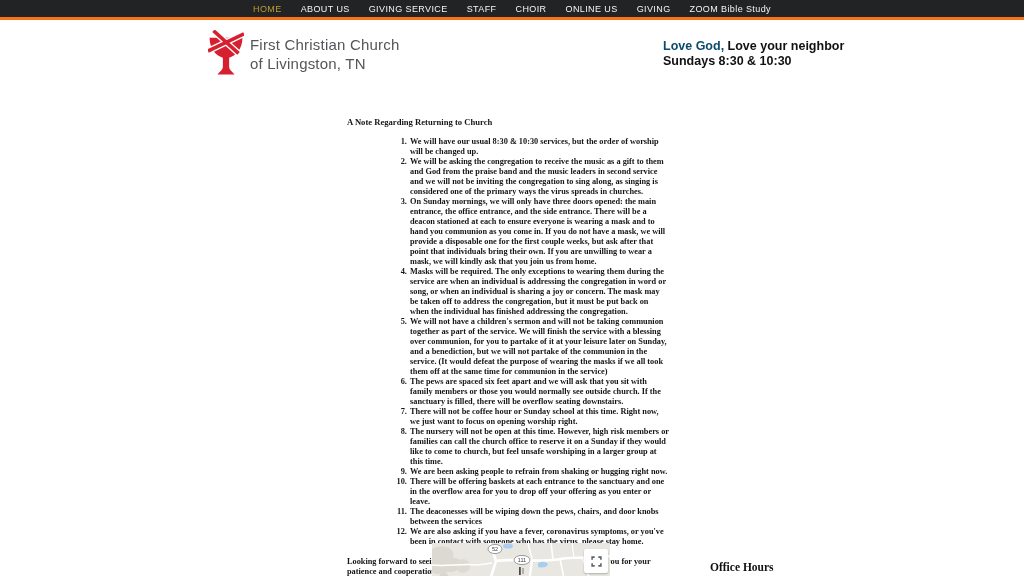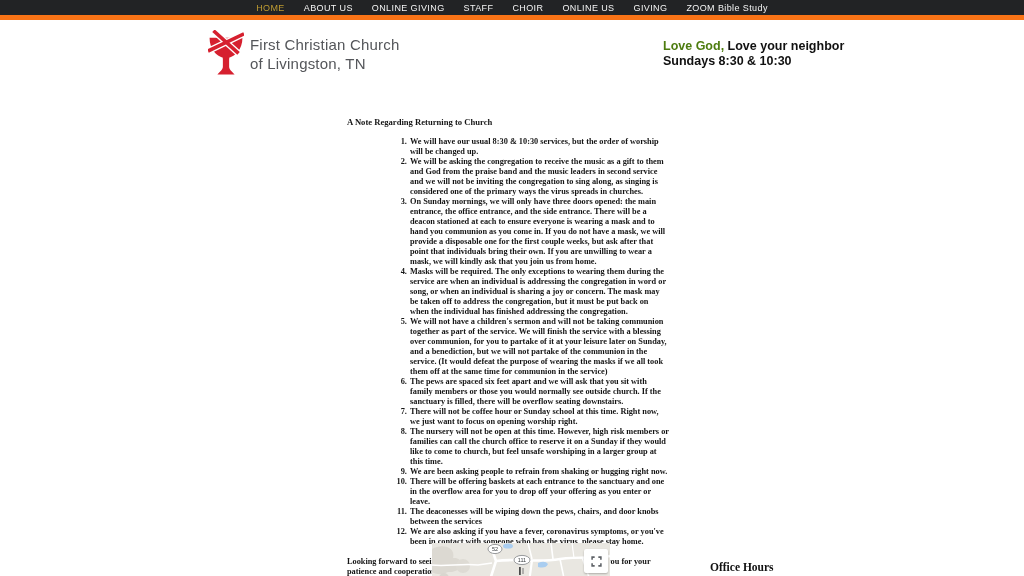--- a/index.html
+++ b/index.html
@@ -5,36 +5,36 @@
   * { margin:0; padding:0; box-sizing:border-box; }
   html,body { background:#fff; }
   .page {
     position:relative; width:1024px; height:576px;
     background:#ffffff; overflow:hidden;
     font-family:"Liberation Sans", sans-serif;
   }
   
   .navbar {
     position:absolute; left:0; top:0; width:1024px; height:20px;
-    background:#222325; border-bottom:5px solid #f97316;
+    background:#222325; border-bottom:3px solid #f97316;
     display:flex; align-items:center; justify-content:center; gap:19px;
   }
   .nav-item {
     color:#f5f5f5; font-size:9px; letter-spacing:.4px; cursor:pointer;
     font-family:"Liberation Sans", sans-serif; white-space:nowrap;
   }
   .nav-item.active { color:#be9b32; }
   
   .logo-wrap { position:absolute; left:208px; top:30px; width:36px; height:50px; cursor:pointer; }
   .church-name {
     position:absolute; left:250px; top:35px; color:#54565a;
     font-size:15px; line-height:19px; letter-spacing:.2px;
   }
   .tagline { position:absolute; left:663px; top:39px; font-size:12.5px; line-height:15px; font-weight:bold; color:#111; }
-  .tagline .red { color:#4d7c0f;margin-top:43px; }
+  .tagline .red { color:#0c4a6e;margin-top:43px; }
   
   .note {
     position:absolute; left:347px; top:117px; width:322px;
     font-family:"Liberation Serif", serif; font-weight:bold;
     font-size:8.3px; line-height:10px; color:#151515;
   }
   .note h1 { font-size:8.6px; line-height:10px; font-weight:bold; }
   .note ol { margin:10px 0 10px 0; padding-left:18px; }
   .note ol li { padding-left:1px;margin-left:44px; }
   .note .closing { margin-top:10px; }
@@ -58,21 +58,21 @@
 </style>
 </head>
 <body>
 
 <div class="page">
 
   <div class="navbar">
 
   <div class="nav-item active">HOME</div>
       <div class="nav-item">ABOUT US</div>
-      <div class="nav-item">ONLINE GIVING</div>
+      <div class="nav-item">GIVING SERVICE</div>
       <div class="nav-item">STAFF</div>
       <div class="nav-item">CHOIR</div>
       <div class="nav-item">ONLINE US</div>
       <div class="nav-item">GIVING</div>
       <div class="nav-item">ZOOM Bible Study</div>
     </div>
 
   <div class="logo-wrap">
     <span>
       <svg viewBox="0 0 46 62" width="36" height="50" xmlns="http://www.w3.org/2000/svg">

